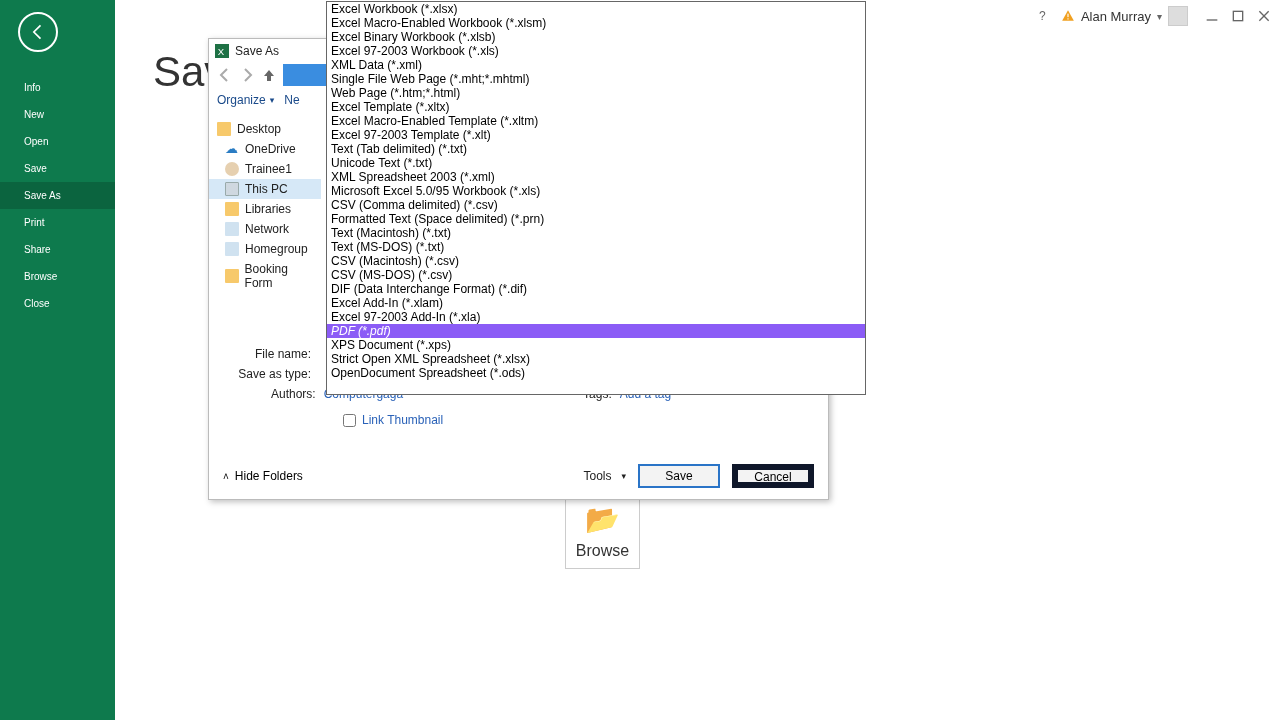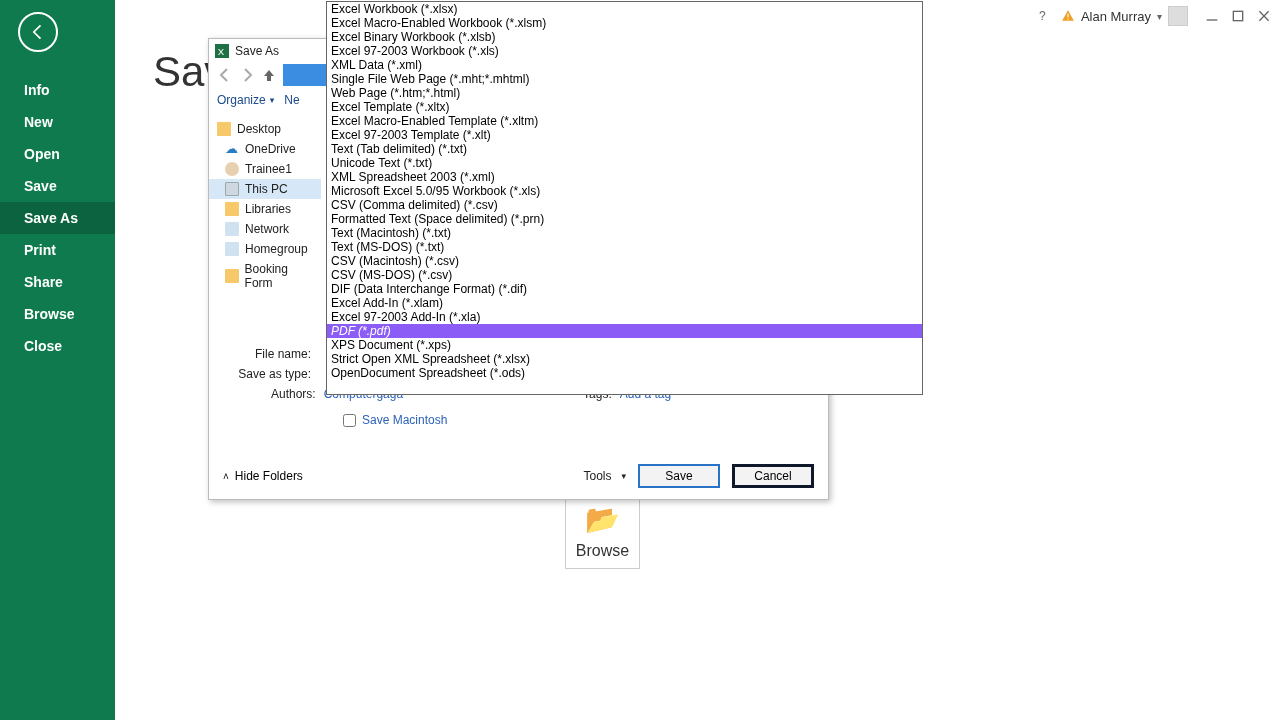--- a/index.html
+++ b/index.html
@@ -10,21 +10,21 @@
   background: #0e7a4d; color: #fff; padding-top: 12px;
 }
 .back-circle {
   width: 40px; height: 40px; border: 2px solid #fff; border-radius: 50%;
   margin-left: 18px; display: flex; align-items: center; justify-content: center;
   cursor: pointer;
 }
 .back-circle svg { width: 20px; height: 20px; }
 .side-items { margin-top: 22px; }
 .side-item {
-  padding: 8px 0 8px 24px; font-size: 14px; cursor: pointer; font-weight: bold;
+  padding: 8px 0 8px 24px; font-size: 10px; cursor: pointer;
 }
 .side-item.selected { background: rgba(0,0,0,0.18); }
 .side-spacer { height: 18px; }
 
 .page-area {
   position: absolute; left: 115px; top: 0; right: 0; bottom: 0;
 }
 .page-title {
   position: absolute; left: 38px; top: 48px; font-size: 42px; font-weight: 300; color: #333;
 }
@@ -123,26 +123,26 @@
 .bottom-row {
   position: absolute; left: 0; right: 0; bottom: 0; height: 46px;
   display: flex; align-items: center; justify-content: space-between;
   padding: 0 14px;
 }
 .hide-folders { display: flex; align-items: center; gap: 6px; font-size: 12px; cursor: pointer; }
 .btn-group { display: flex; align-items: center; gap: 12px; }
 .tools-drop { font-size: 12px; color: #222; display: flex; align-items: center; gap: 10px; cursor: pointer; }
 .dlg-btn {
   min-width: 82px; height: 24px; font-size: 12px; background: #f3f3f3;
-  border: 3px solid #0f172a; cursor: pointer;
+  border: 6px solid #0f172a; cursor: pointer;
 }
 .dlg-btn.primary { border: 2px solid #2a74c7; }
 
 .type-list {
-  position: absolute; left: 326px; top: 1px; width: 597px; height: 394px;
+  position: absolute; left: 326px; top: 1px; width: 540px; height: 394px;
   background: #fff; border: 1px solid #666; z-index: 50;
   font-size: 12px; line-height: 14px; overflow: hidden;
 }
 .type-item {
   padding: 0 4px; cursor: pointer; white-space: nowrap;
 }
 .type-item.highlight {
   background: #8b5cf6; color: #fff; font-style: italic;
 }
 </style>
@@ -302,21 +302,21 @@
         <span>Authors:</span>
         <span class="meta-val-link">Computergaga</span>
       </div>
       <div class="meta-pair" style="margin-left:120px">
         <span>Tags:</span>
         <span class="meta-val-link">Add a tag</span>
       </div>
     </div>
     <div class="thumb-row">
       <input type="checkbox" style="">
-      <label>Save Macintosh</label>
+      <label>Link Thumbnail</label>
     </div>
   </div>
 
   <div class="bottom-row">
     <div class="hide-folders">
       <span style="font-size:10px">˄</span>
       <span>Hide Folders</span>
     </div>
     <div class="btn-group">
       <div class="tools-drop">

